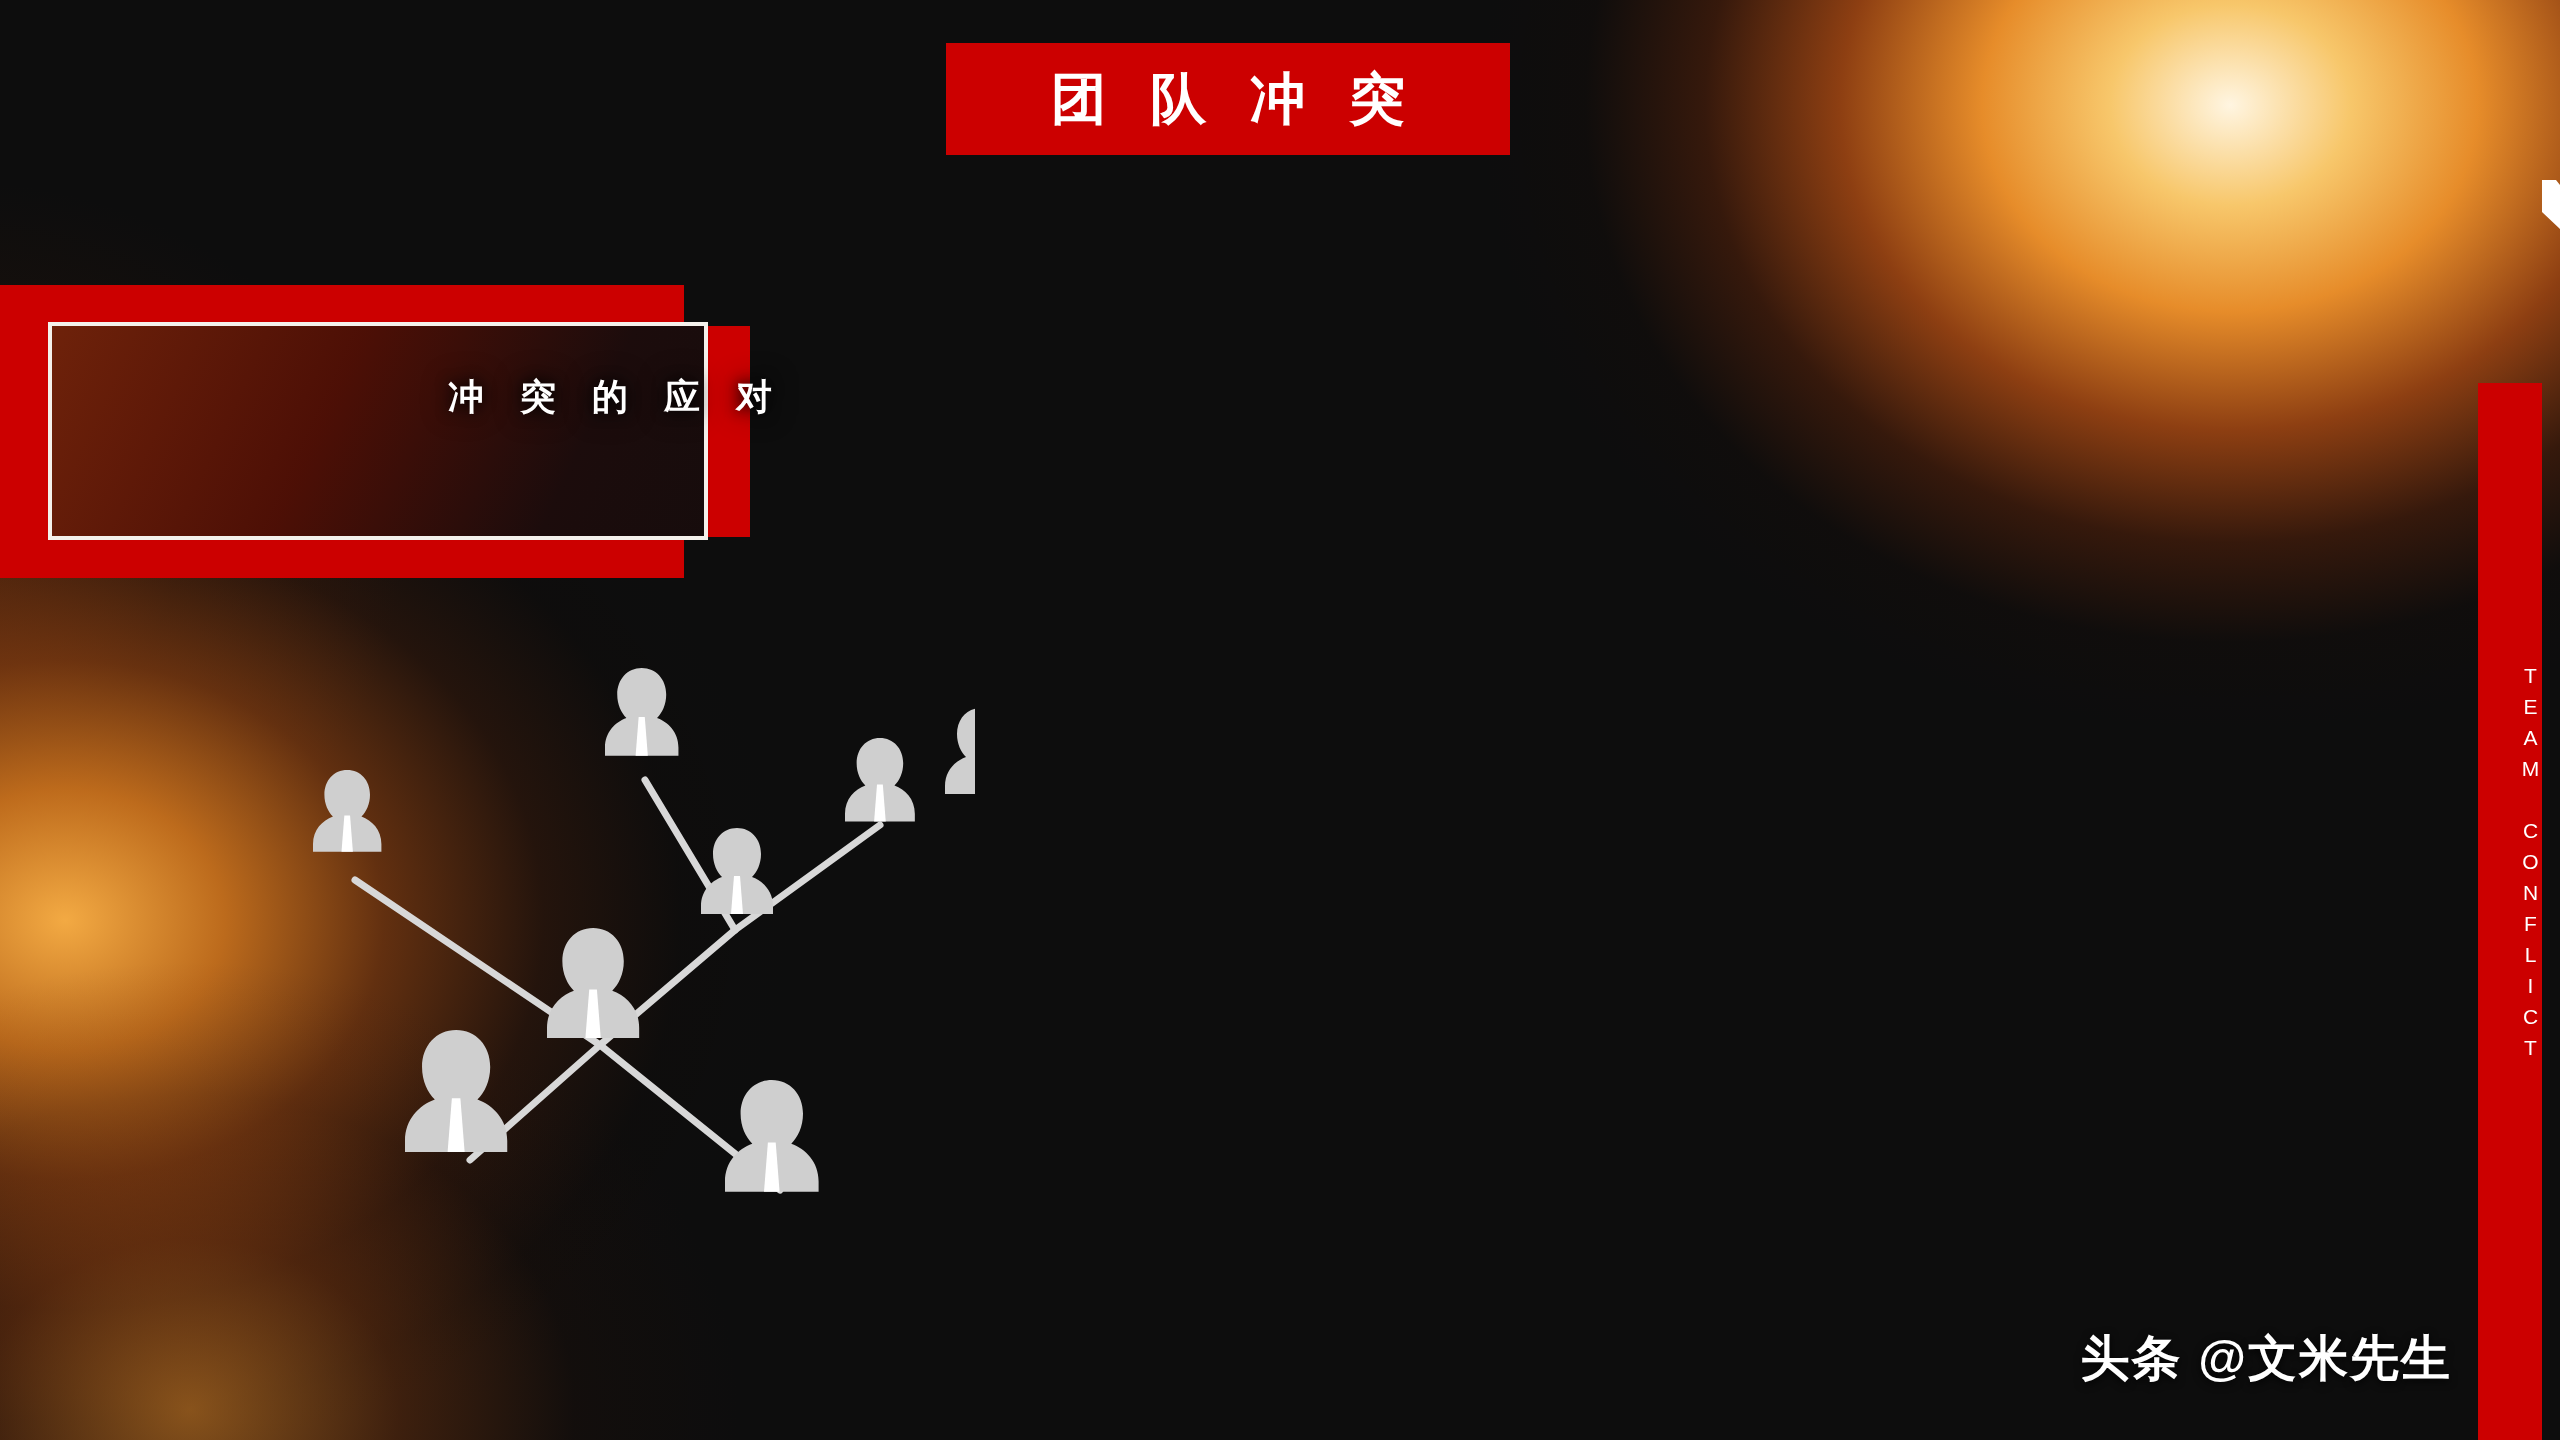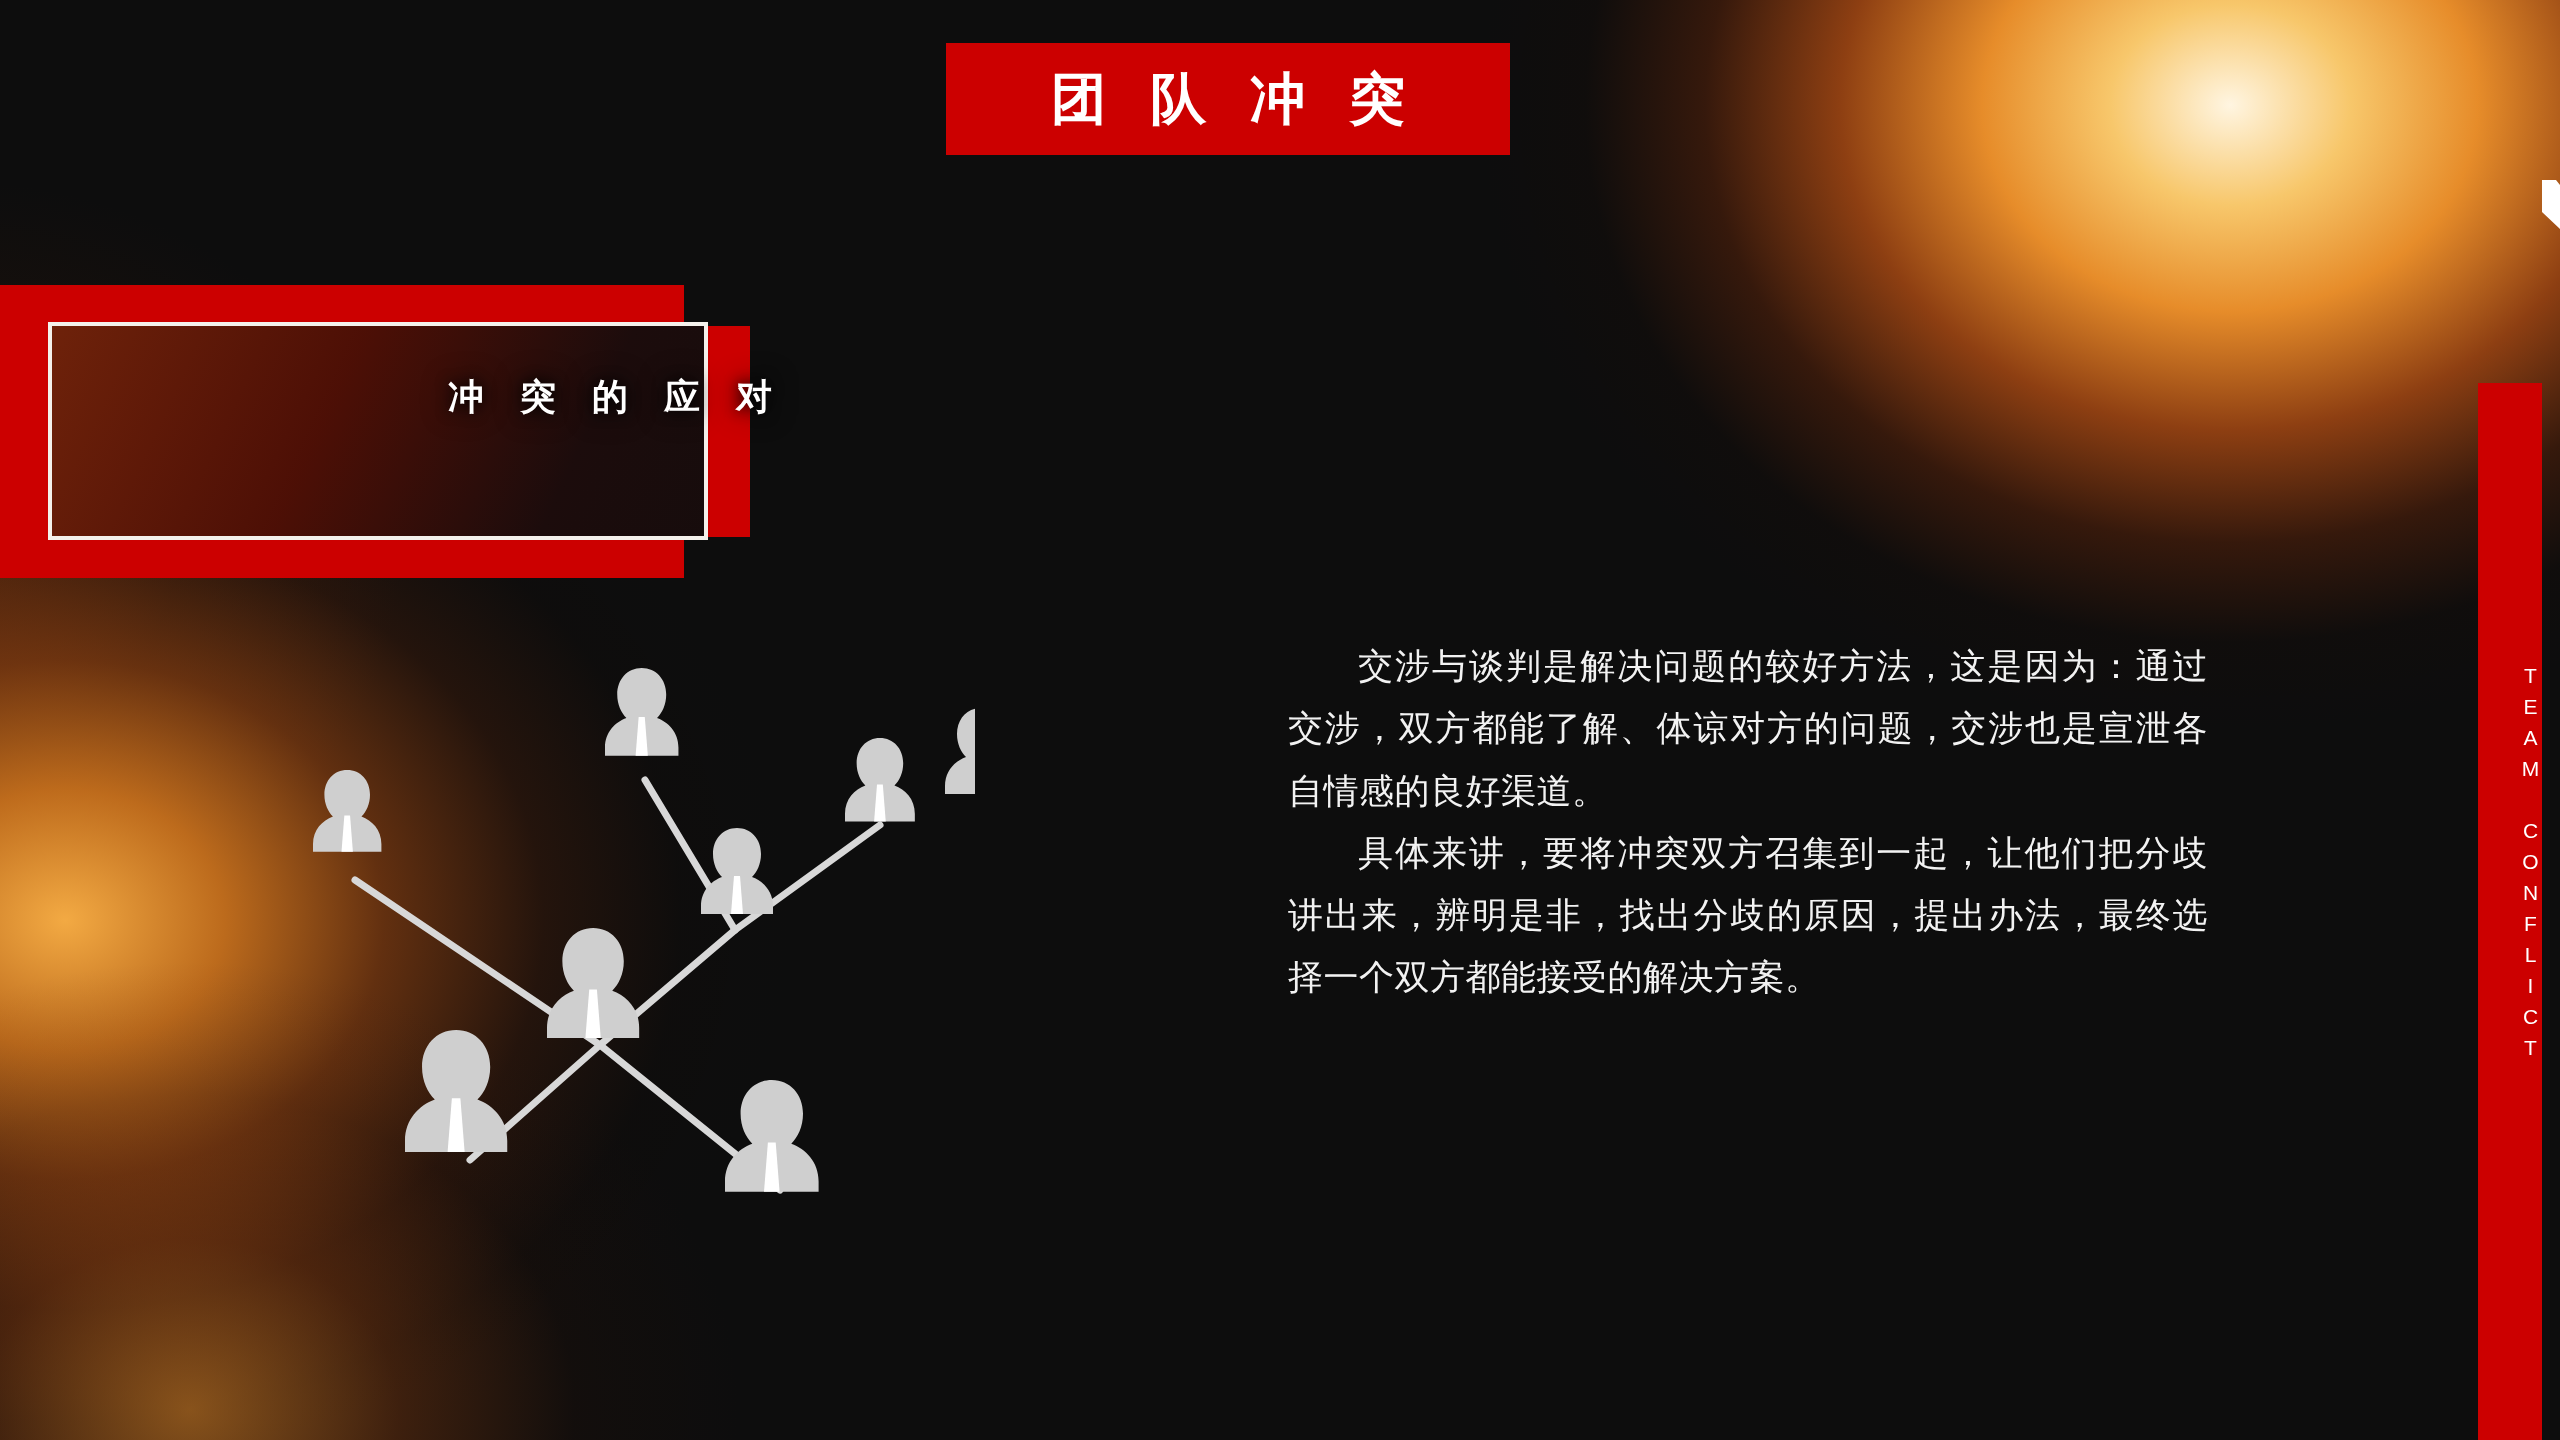--- a/index.html
+++ b/index.html
@@ -218,24 +218,20 @@
         </g>
       <g transform="translate(150,400) scale(1.42)">
           <use href="#person"></use>
         </g>
       <g transform="translate(470,450) scale(1.30)">
           <use href="#person"></use>
         </g>
     </svg>
   </div>
 
-  <div class="body-copy">
-    <p>交涉与谈判是解决问题的较好方法，这是因为：通过交涉，双方都能了解、体谅对方的问题，交涉也是宣泄各自情感的良好渠道。</p>
-    <p>具体来讲，要将冲突双方召集到一起，让他们把分歧讲出来，辨明是非，找出分歧的原因，提出办法，最终选择一个双方都能接受的解决方案。</p>
-  </div>
 
   <div class="side-rail"></div>
 
   <div class="chevrons">
     <div class="chev">
       <svg width="64" height="46" viewBox="0 0 64 46">
           <path d="M0 0 L14 0 L32 22 L50 0 L64 0 L64 16 L32 46 L0 16 Z" fill="#ffffff"></path>
         </svg>
     </div>
     <div class="chev">
@@ -246,14 +242,15 @@
     <div class="chev">
       <svg width="64" height="46" viewBox="0 0 64 46">
           <path d="M0 0 L14 0 L32 22 L50 0 L64 0 L64 16 L32 46 L0 16 Z" fill="#ffffff"></path>
         </svg>
     </div>
   </div>
 
   <div class="rail-bar"></div>
   <div class="rail-text">TEAM CONFLICT</div>
 
+  <div class="watermark">头条 @文米先生</div>
 
 </div>
 
 </body></html>

